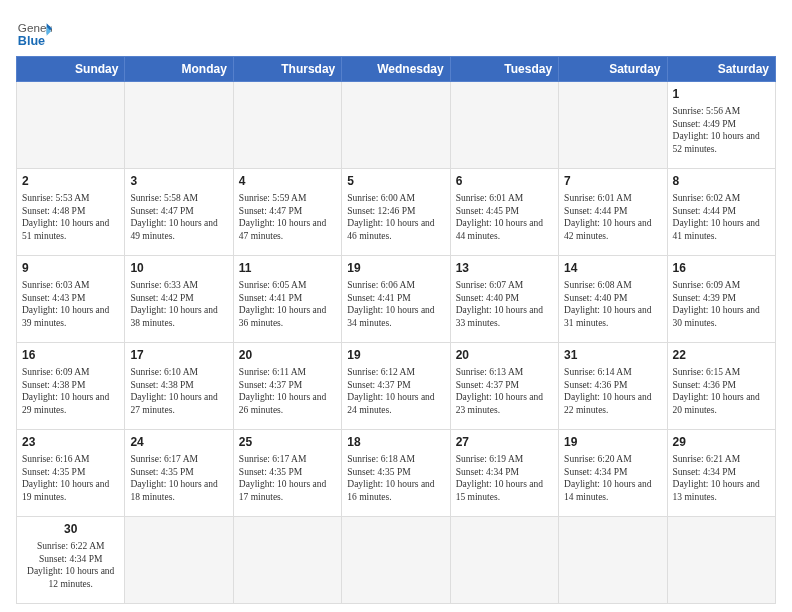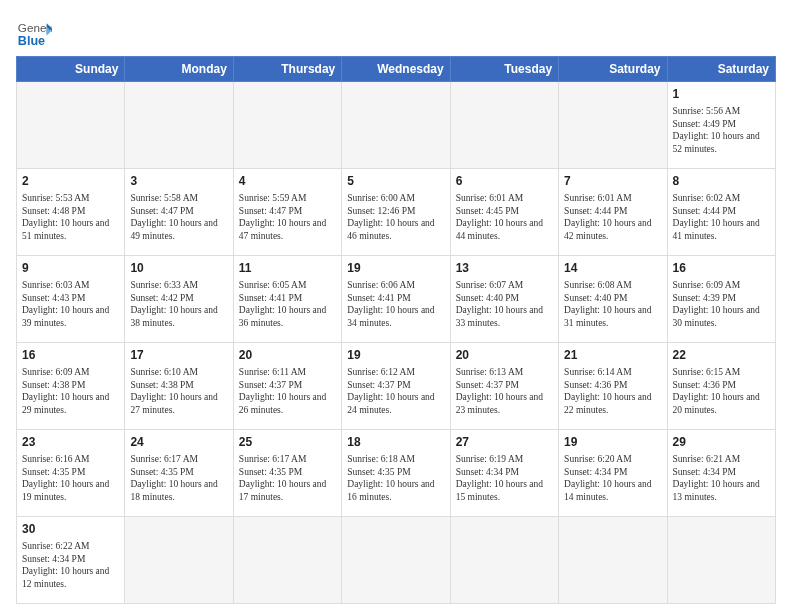--- a/index.html
+++ b/index.html
@@ -82,20 +82,21 @@
       margin-bottom: 2px;
     }
     .day-info {
       color: #333;
       font-size: 9.5px;
       line-height: 1.35;
       font-family: Liberation Serif, serif;
     }
     .last-row td {
       height: 60px;
+      text-align: center;
     }
   </style>
 </head>
 <body>
 
 <div class="page">
   <div class="header">
     <div class="logo">
       <svg class="logo-icon" viewBox="0 0 40 40">
         <text x="2" y="18" font-size="13" font-family="Arial" fill="#555">General</text>
@@ -270,21 +271,21 @@
 and 24 minutes.</div>
           </td>
           <td>
             <span class="day-number">20</span>
             <div class="day-info">Sunrise: 6:13 AM
 Sunset: 4:37 PM
 Daylight: 10 hours
 and 23 minutes.</div>
           </td>
           <td>
-            <span class="day-number">21</span>
+            <span class="day-number">31</span>
             <div class="day-info">Sunrise: 6:14 AM
 Sunset: 4:36 PM
 Daylight: 10 hours
 and 22 minutes.</div>
           </td>
           <td>
             <span class="day-number">22</span>
             <div class="day-info">Sunrise: 6:15 AM
 Sunset: 4:36 PM
 Daylight: 10 hours

